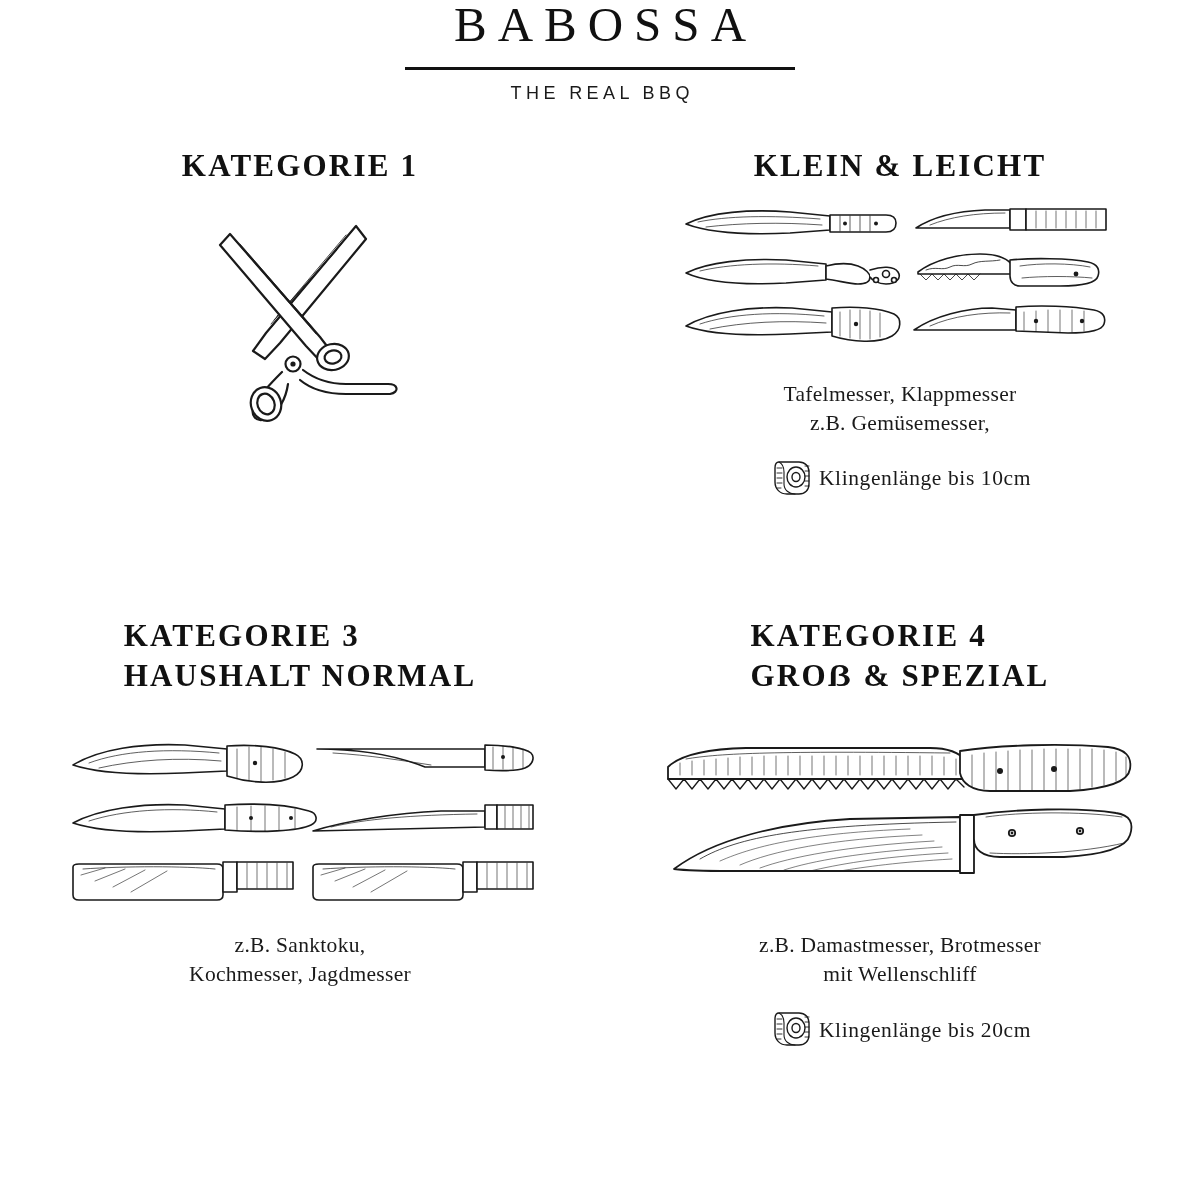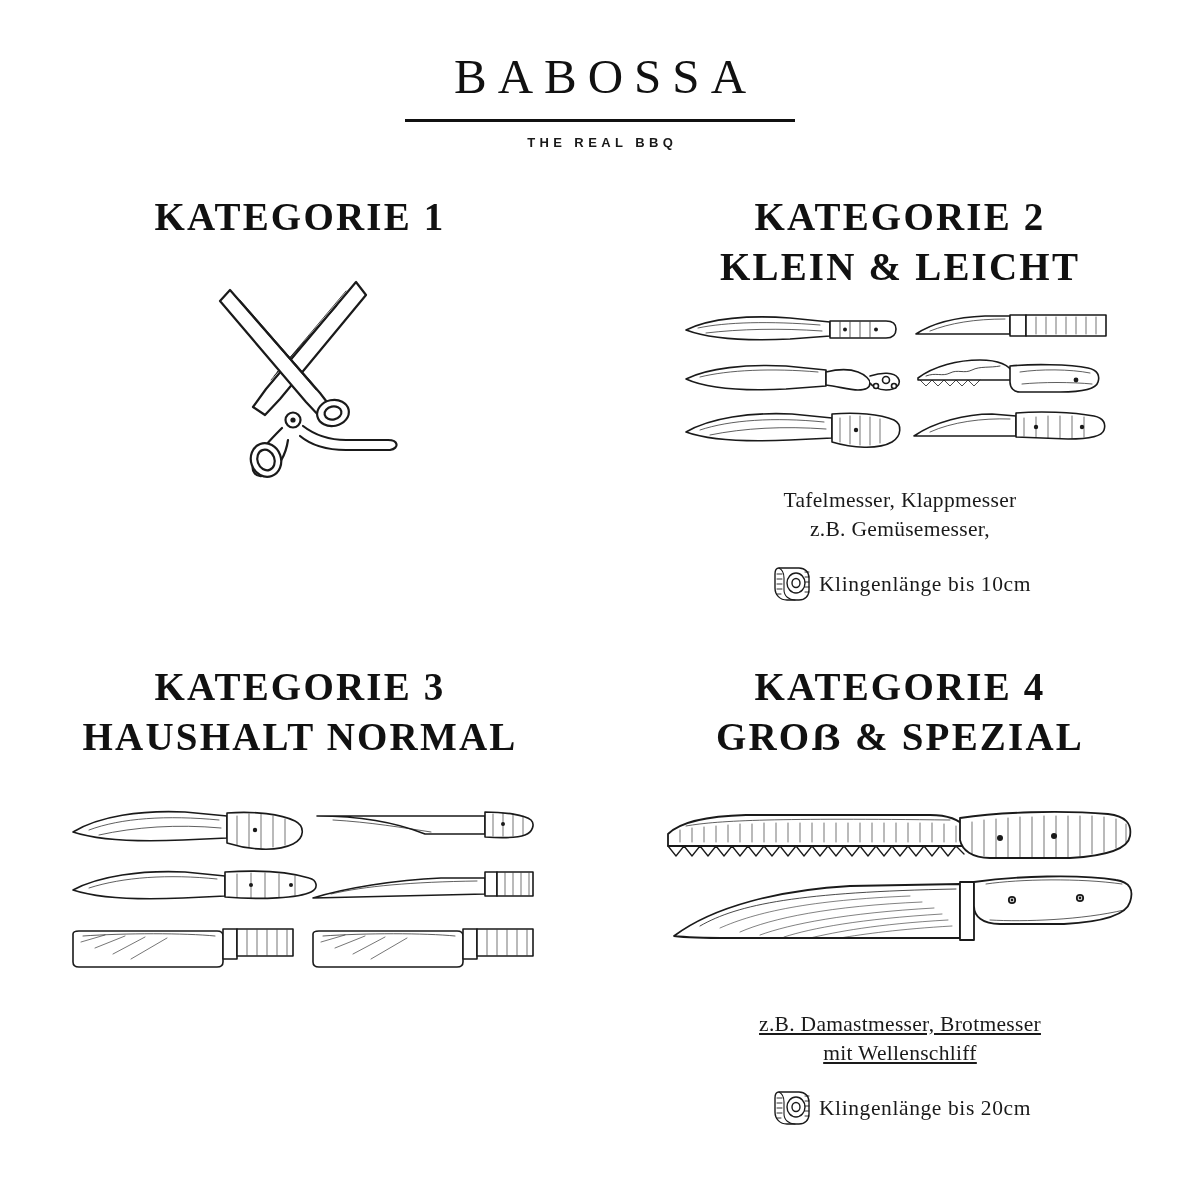--- a/index.html
+++ b/index.html
@@ -12,45 +12,44 @@
     height: 1200px;
     font-family: "Liberation Serif", serif;
     color: #1a1a1a;
     overflow: hidden;
     position: relative;
   }
 
   
   .header {
     width: 100%;
-    padding-top: 52px;
     text-align: center;
   }
   .brand {
     font-family: "Liberation Serif", serif;
     font-size: 49px;
     letter-spacing: 11px;
     text-indent: 11px;
     font-weight: 400;
     color: #111;
     line-height: 1;
   }
   .brand-rule {
     width: 390px;
     height: 3px;
     background: #111;
     margin: 18px auto 0 auto;
   }
   .brand-sub {
     margin-top: 13px;
     font-family: "Liberation Sans", sans-serif;
-    font-size: 13px;
+    font-size: 18px;
     letter-spacing: 4.4px;
     text-indent: 4.4px;
-    font-weight: 700;
+    font-weight: 400;
     color: #1a1a1a;
   }
 
   
   .grid {
     margin-top: 42px;
     display: grid;
     grid-template-columns: 1fr 1fr;
     grid-template-rows: 470px 470px;
     width: 1200px;
@@ -58,24 +57,23 @@
   .cell {
     position: relative;
     display: flex;
     flex-direction: column;
     align-items: center;
     padding: 0 24px;
     box-sizing: border-box;
   }
 
   .cat-title {
-    text-align: center;
     font-family: "Liberation Serif", serif;
     font-weight: 700;
-    font-size: 39px;
+    font-size: 31px;
     letter-spacing: 2.2px;
     line-height: 1.28;
     color: #111;
     margin: 0;
   }
   .cat-title .line2 { display: block; }
 
   .art {
     margin-top: 14px;
     display: flex;
@@ -105,21 +103,21 @@
     letter-spacing: 0.6px;
     color: #1a1a1a;
   }
 
   
   #cell-1 .art { margin-top: 26px; }
   #cell-2 .desc { margin-top: 20px; }
   #cell-3 .art  { margin-top: 40px; }
   #cell-3 .desc { margin-top: 26px; }
   #cell-4 .art  { margin-top: 34px; }
-  #cell-4 .desc { margin-top: 34px; text-decoration: underline; }
+  #cell-4 .desc { margin-top: 22px; }
 
   svg { display: block; }
 </style>
 </head>
 <body>
 
 <div class="header">
   <div class="brand">BABOSSA</div>
   <div class="brand-rule"></div>
   <div class="brand-sub">THE REAL BBQ</div>
@@ -153,21 +151,20 @@
 
         <path d="M133 158 C146 168 160 172 176 172 L218 172 C228 172 230 180 220 182 L176 182 C158 182 142 178 130 168" fill="#fff"></path>
         <ellipse cx="163" cy="145" rx="16" ry="13" transform="rotate(-12 163 145)" fill="#fff"></ellipse>
         <ellipse cx="163" cy="145" rx="8.5" ry="6.5" transform="rotate(-12 163 145)" fill="#fff"></ellipse>
       </svg>
     </div>
   </div>
 
   <div class="cell" id="cell-2">
     <h2 class="cat-title">
-      <span>KATEGORIE 2</span>
       <span class="line2">KLEIN &amp; LEICHT</span>
     </h2>
 
     <div class="art">
       <svg width="440" height="160" viewBox="0 0 440 160" fill="none" stroke="#1a1a1a" stroke-width="1.6" stroke-linecap="round" stroke-linejoin="round">
 
         <g>
           <path d="M6 24 C30 12 70 9 110 12 L150 16 L150 30 L110 33 C70 35 30 33 6 24 Z" fill="#fff"></path>
           <path d="M18 22 C46 16 90 15 140 19" stroke-width="0.7"></path>
           <path d="M26 27 C60 23 100 22 142 25" stroke-width="0.7"></path>
@@ -301,20 +298,24 @@
           <path d="M248 132 C248 130 250 129 254 129 L392 129 C396 129 398 131 398 134 L398 160 C398 163 396 165 392 165 L254 165 C250 165 248 163 248 160 Z" fill="#fff"></path>
           <path d="M258 134 C300 131 360 131 390 134" stroke-width="0.7"></path>
           <path d="M256 140 L280 133 M270 146 L300 134 M288 152 L320 135 M306 157 L342 136" stroke-width="0.6"></path>
           <rect x="398" y="127" width="14" height="30" fill="#fff"></rect>
           <path d="M412 127 L468 127 L468 154 L412 154 Z" fill="#fff"></path>
           <path d="M422 128 L422 153 M432 128 L432 153 M442 128 L442 153 M452 128 L452 153 M462 128 L462 153" stroke-width="0.6"></path>
         </g>
       </svg>
     </div>
 
+    <div class="desc">
+      <div>z.B. Sanktoku,</div>
+      <div>Kochmesser, Jagdmesser</div>
+    </div>
   </div>
 
   <div class="cell" id="cell-4">
     <h2 class="cat-title">
       <span>KATEGORIE 4</span>
       <span class="line2">GROẞ &amp; SPEZIAL</span>
     </h2>
 
     <div class="art">
       <svg width="480" height="180" viewBox="0 0 480 180" fill="none" stroke="#1a1a1a" stroke-width="1.8" stroke-linecap="round" stroke-linejoin="round">

